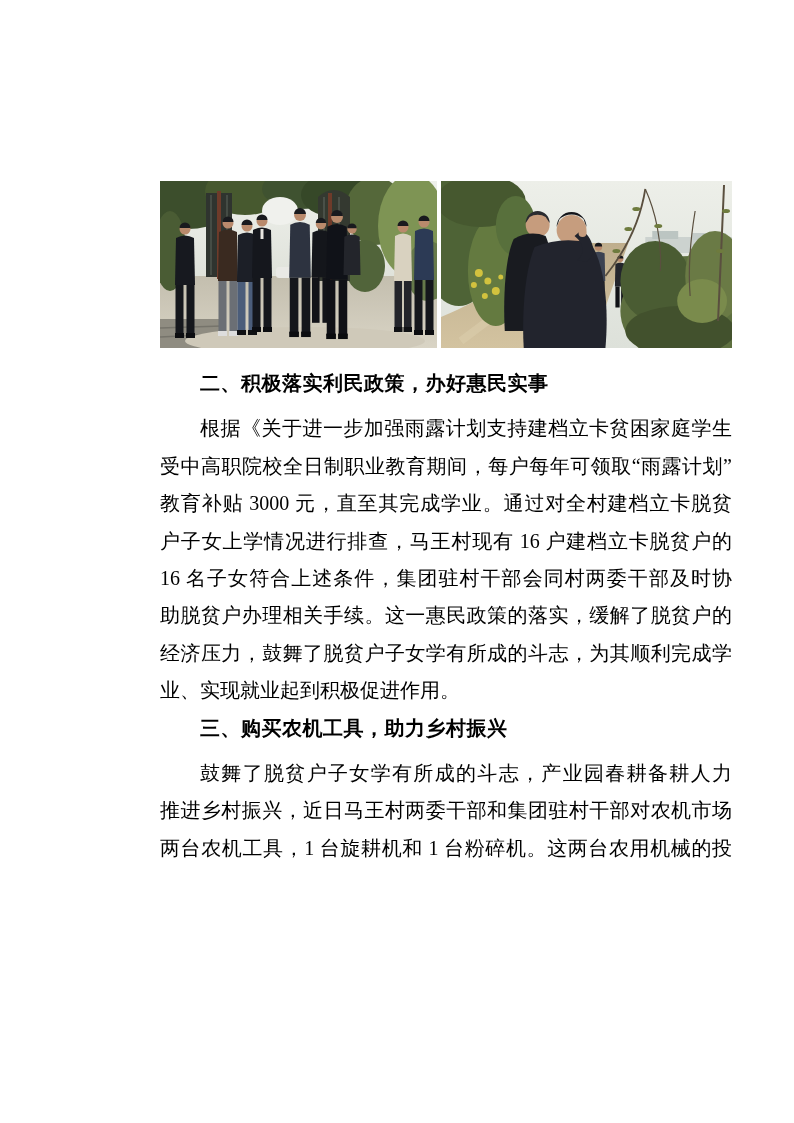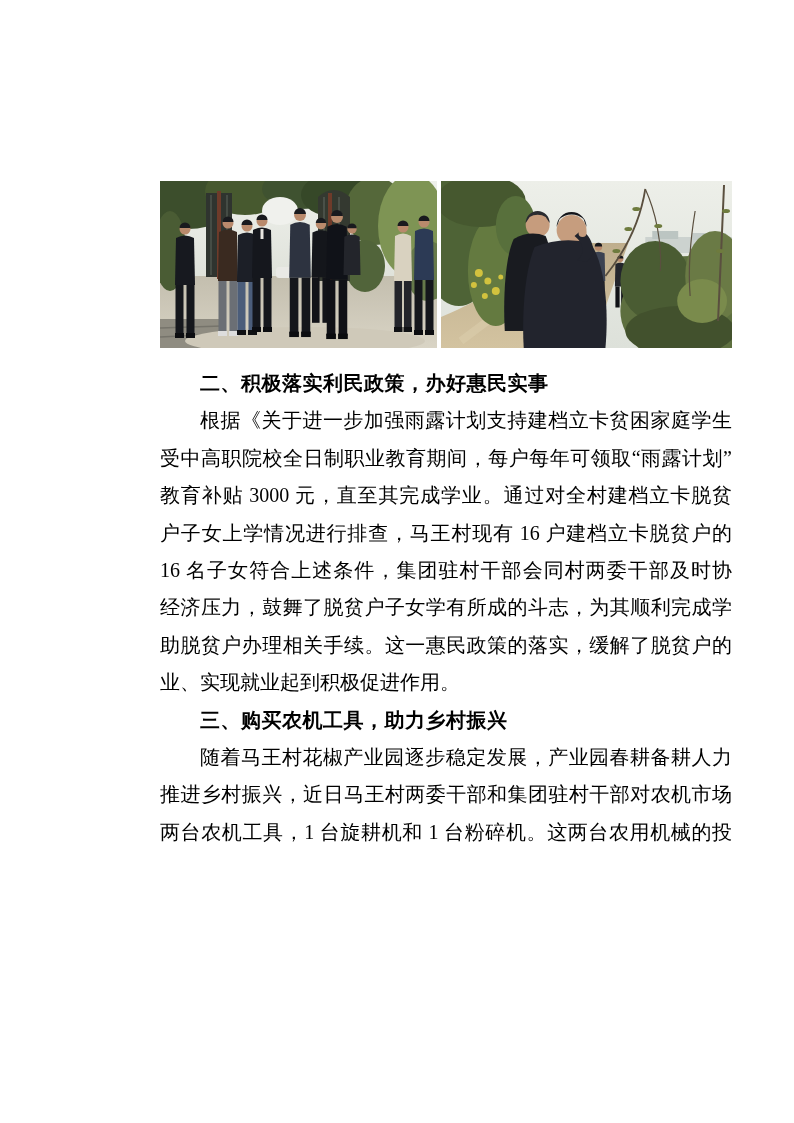--- a/index.html
+++ b/index.html
@@ -36,21 +36,21 @@
     white-space:nowrap;
     letter-spacing:0.5px;
   }
   .line{
     text-align:justify;
     text-align-last:justify;
     text-justify:inter-character;
     height:37.4px;
     overflow:hidden;
   }
-  .line.indent{text-indent:40px;}
+  .line.indent{text-indent:40px;margin-top:8px;}
   .line.last-left{text-align:center;text-align-last:left;}
 </style>
 </head>
 <body>
 
 <div class="page">
 
   <div class="photo-row">
 
     <figure class="photo photo-left" role="img" aria-label="集团驻村干部与村两委干部一行人站在村内水泥路上，背后是铁艺大门和绿树">
@@ -285,22 +285,22 @@
 
   </div>
 
   <div class="textblock">
       <div class="heading">二、积极落实利民政策，办好惠民实事</div>
       <div class="line indent">根据《关于进一步加强雨露计划支持建档立卡贫困家庭学生</div>
       <div class="line">受中高职院校全日制职业教育期间，每户每年可领取“雨露计划”</div>
       <div class="line">教育补贴 3000 元，直至其完成学业。通过对全村建档立卡脱贫</div>
       <div class="line">户子女上学情况进行排查，马王村现有 16 户建档立卡脱贫户的</div>
       <div class="line">16 名子女符合上述条件，集团驻村干部会同村两委干部及时协</div>
+      <div class="line">助脱贫户办理相关手续。这一惠民政策的落实，缓解了脱贫户的</div>
       <div class="line">经济压力，鼓舞了脱贫户子女学有所成的斗志，为其顺利完成学</div>
-      <div class="line">助脱贫户办理相关手续。这一惠民政策的落实，缓解了脱贫户的</div>
       <div class="line last-left">业、实现就业起到积极促进作用。</div>
       <div class="heading">三、购买农机工具，助力乡村振兴</div>
-      <div class="line indent">随着马王村花椒产业园逐步稳定发展，产业园春耕备耕人力</div>
+      <div class="line indent">鼓舞了脱贫户子女学有所成的斗志，产业园春耕备耕人力</div>
       <div class="line">推进乡村振兴，近日马王村两委干部和集团驻村干部对农机市场</div>
       <div class="line">两台农机工具，1 台旋耕机和 1 台粉碎机。这两台农用机械的投</div>
     </div>
 
 </div>
 
 </body></html>

